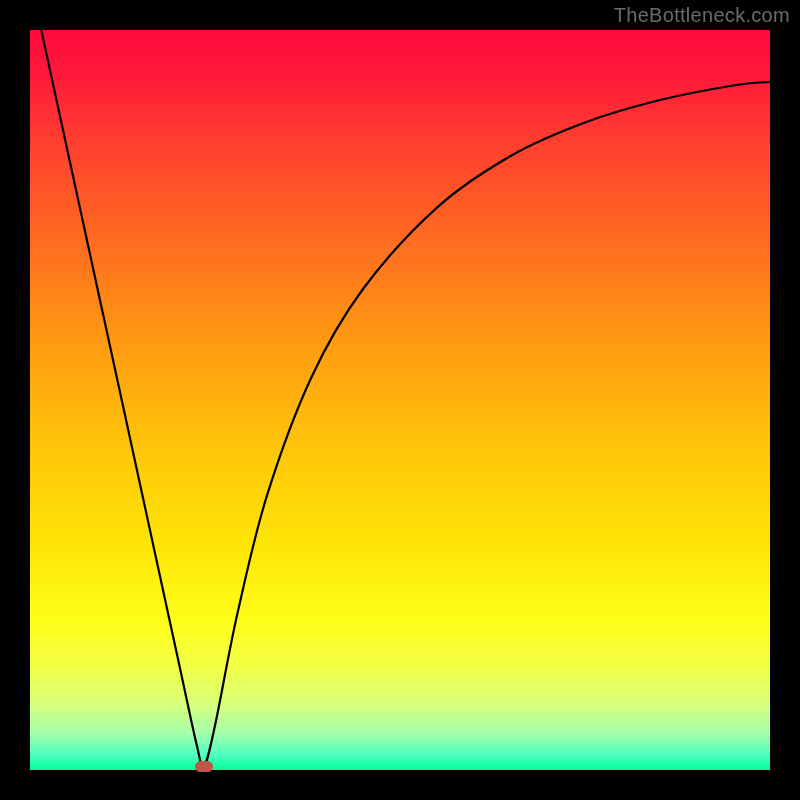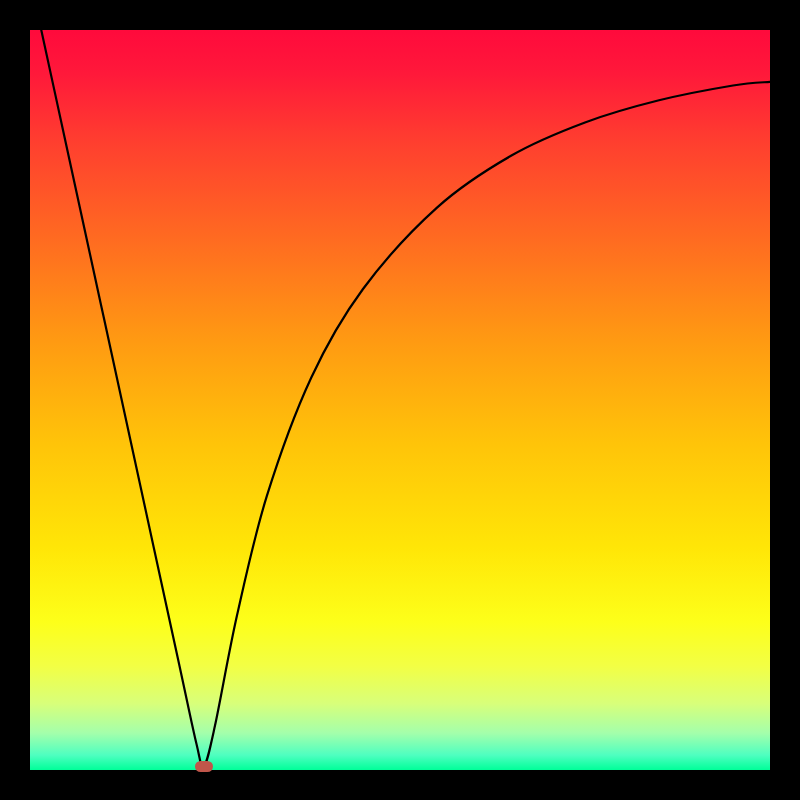--- a/index.html
+++ b/index.html
@@ -67,13 +67,14 @@
 </head>
 <body>
 
 <div class="frame">
   <div class="plot">
     <svg class="curve" viewBox="0 0 740 740" preserveAspectRatio="none">
       <path d="M 0,-51.80000000000007 C 6.166666666666667,-23.433333333333394 24.666666666666664,61.66666666666663 37,118.39999999999998 C 49.333333333333336,175.13333333333333 61.666666666666664,231.86666666666667 74,288.6 C 86.33333333333333,345.33333333333337 98.66666666666667,402.06666666666666 111,458.8 C 123.33333333333333,515.5333333333333 138.75,586.45 148,629 C 157.25,671.55 162.18333333333334,696.2166666666667 166.5,714.1 C 170.81666666666666,731.9833333333333 170.81666666666663,739.3833333333333 173.89999999999998,736.3 C 176.98333333333332,733.2166666666666 179.45,720.8833333333333 185,695.6 C 190.55,670.3166666666667 198.5666666666667,622.8333333333334 207.20000000000002,584.6 C 215.83333333333334,546.3666666666667 224.4666666666667,505.6666666666667 236.8,466.2 C 249.13333333333333,426.7333333333333 265.16666666666663,382.33333333333326 281.2,347.79999999999995 C 297.23333333333335,313.26666666666665 312.0333333333333,287.3666666666667 333,259 C 353.9666666666667,230.63333333333335 382.33333333333337,199.8 407.00000000000006,177.60000000000002 C 431.66666666666674,155.40000000000003 456.33333333333337,139.9833333333334 481,125.80000000000007 C 505.66666666666663,111.61666666666673 530.3333333333334,101.75000000000001 555,92.5 C 579.6666666666666,83.24999999999999 604.3333333333334,76.46666666666663 629,70.29999999999995 C 653.6666666666666,64.13333333333328 684.5,58.583333333333336 703,55.5 C 721.5,52.416666666666664 733.8333333333334,52.41666666666663 740,51.799999999999955" fill="none" stroke="#000" stroke-width="2.2" stroke-linecap="round" stroke-linejoin="round"></path>
     </svg>
     <div class="marker" style="left: 164.9px; top: 731.3px; background: rgb(192, 86, 74);"></div>
   </div>
+  <div class="attribution">TheBottleneck.com</div>
 </div>
 
 </body></html>

